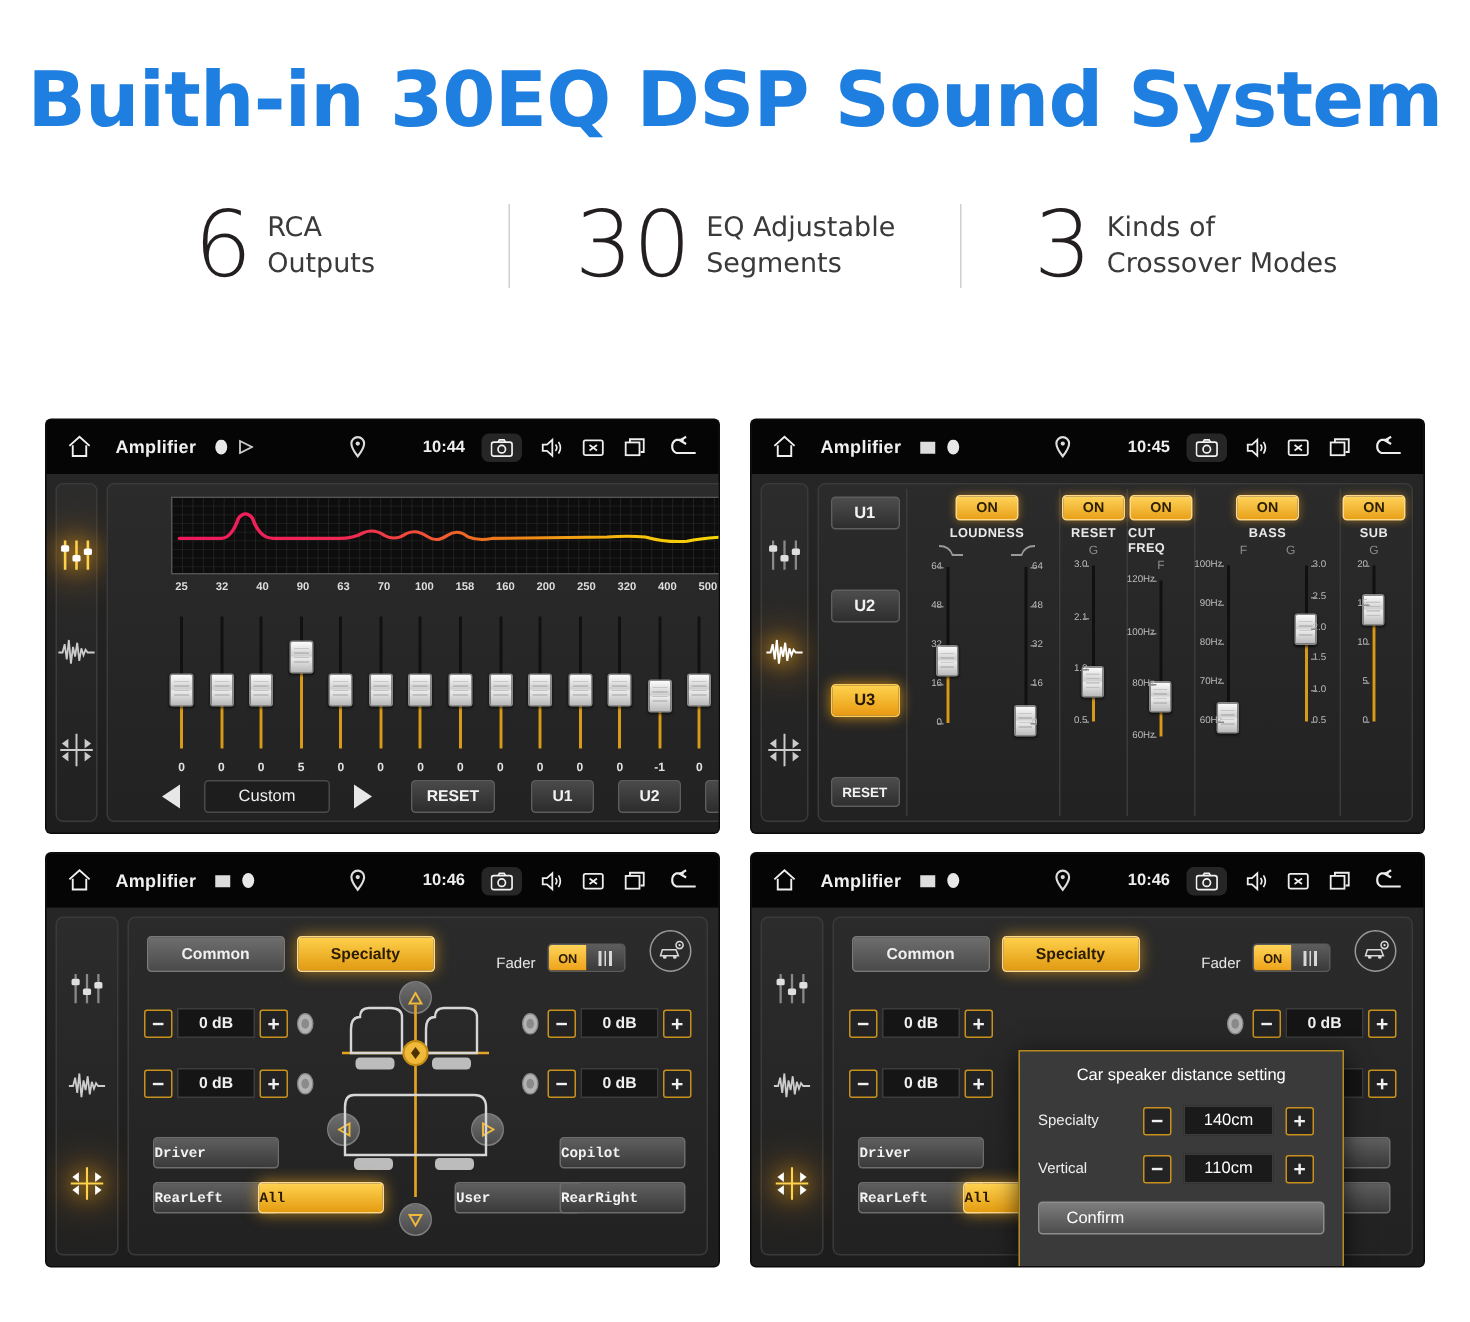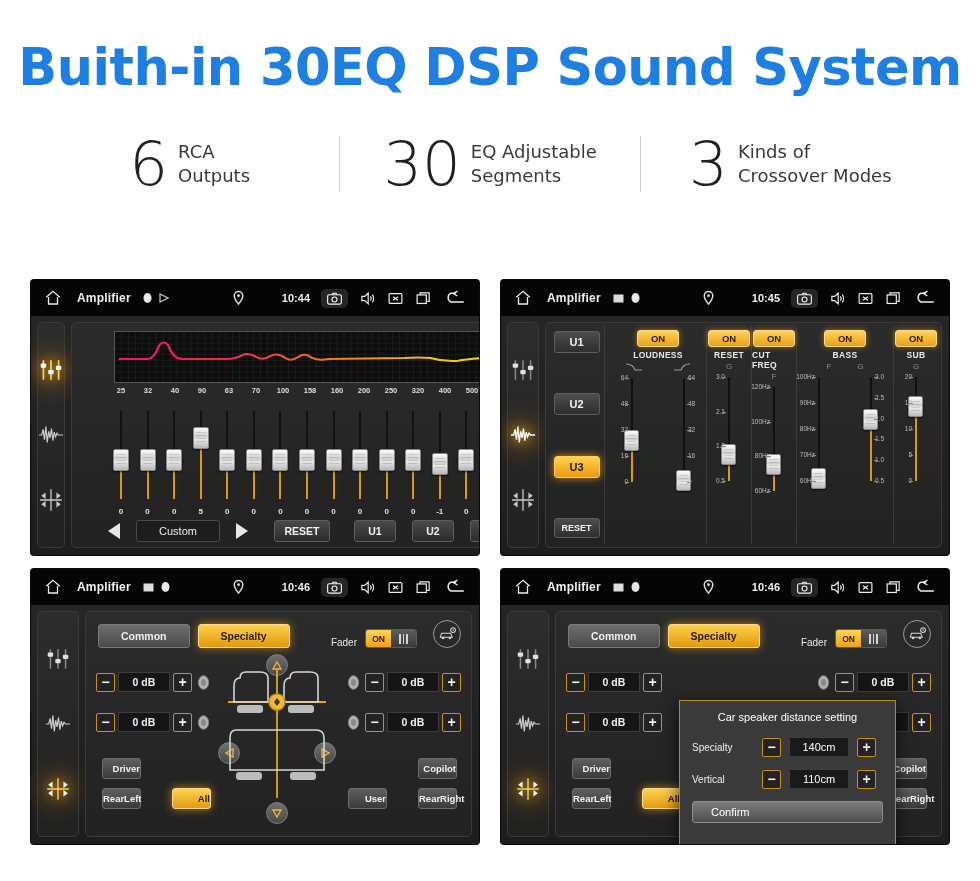--- a/index.html
+++ b/index.html
@@ -263,24 +263,24 @@
     width:19px; height:19px; border:1px solid #c8911d; border-radius:2px;
     background:#232323; color:#f0f0f0; font-size:14px; line-height:16px; text-align:center; font-weight:bold;
   }
   .db-val {
     background:#151515; border:1px solid #3c3c3c; color:#f0f0f0;
     font-size:10.5px; padding:3px 0; width:52px; text-align:center; font-weight:bold;
   }
   .spk { width:17px; height:17px; position:relative; }
 
   .seatbtn {
-    position:absolute; padding:4px 0; width:39px; text-align:right;
+    position:absolute; padding:4px 0; width:84px; text-align:left;
     font-size:9.5px; font-weight:bold; border-radius:3px;
     background: linear-gradient(180deg,#5f5f5f,#3a3a3a);
-    border:1px solid #6d6d6d; color:#f2f2f2;
+    border:1px solid #6d6d6d; color:#f2f2f2;font-family:Liberation Mono, monospace;
   }
   .seatbtn.act {
     background: linear-gradient(180deg,#ffd24f,#e49c11); color:#2a1c00;
     border-color:#ffd98a; box-shadow:0 0 10px rgba(255,175,25,.65);
   }
   .navround {
     position:absolute; width:22px; height:22px; border-radius:50%;
     background: linear-gradient(180deg,#6f6f6f,#4a4a4a); border:1px solid #7d7d7d;
     display:flex; align-items:center; justify-content:center;
   }

